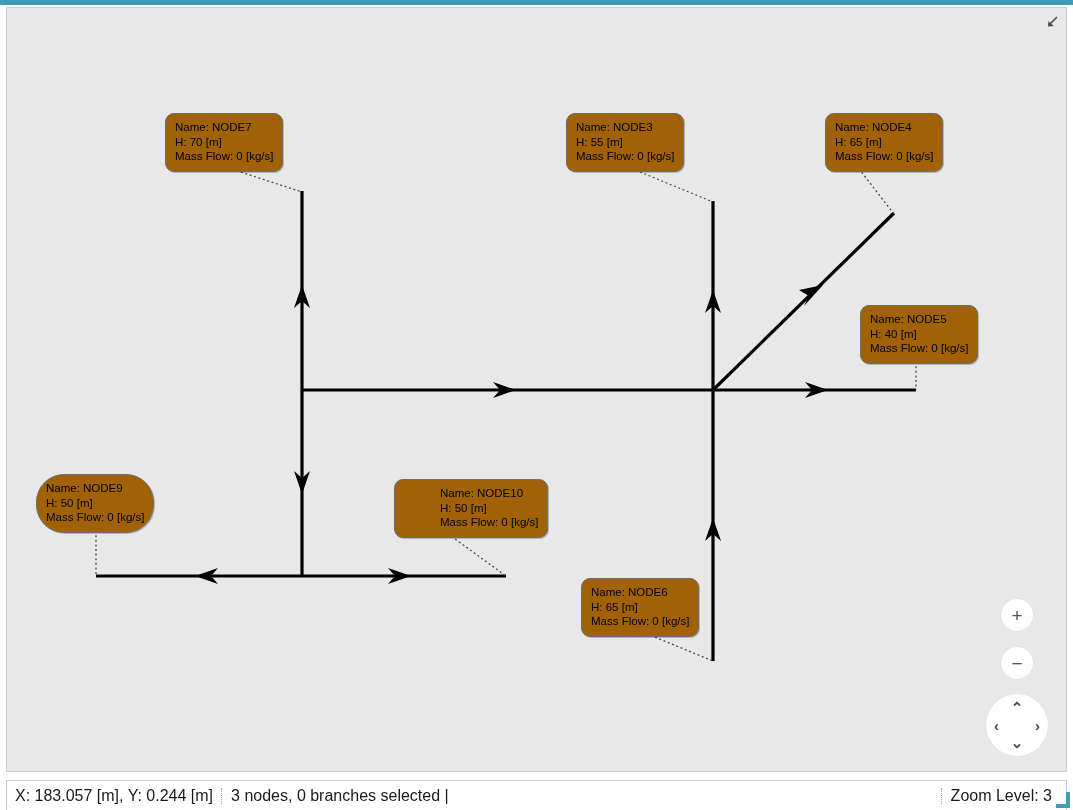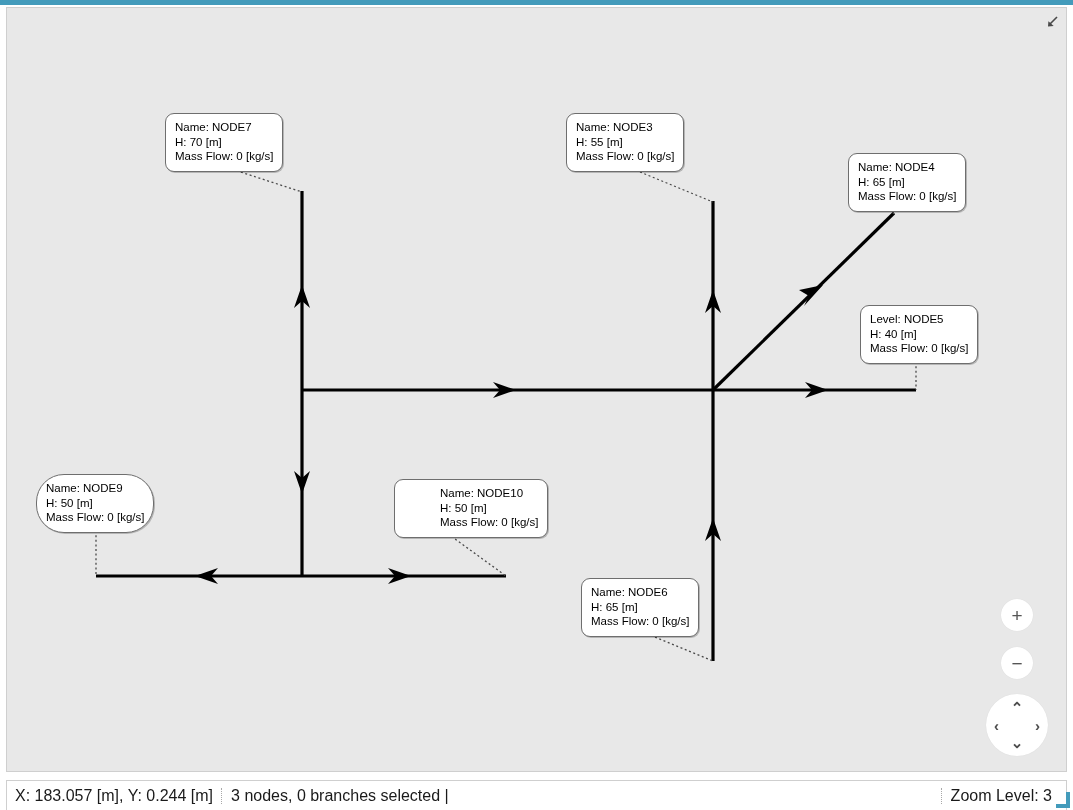--- a/index.html
+++ b/index.html
@@ -54,21 +54,21 @@
     align-items: center;
     justify-content: center;
     cursor: pointer;
     background: #e8e8e8;
   }
   #collapse-btn svg { display: block; }
 
   
   .node-label {
     position: absolute;
-    background: #ffffff;
+    background: #a16207;
     border: 1px solid #6e6e6e;
     border-radius: 9px;
     box-sizing: border-box;
     padding: 6px 9px 7px 9px;
     font-size: 11.5px;
     line-height: 14.6px;
     color: #000000;
     white-space: nowrap;
     box-shadow: 1px 1px 0 rgba(0,0,0,0.22);
   }
@@ -216,28 +216,28 @@
       <span class="lbl-line">H: 70 [m]</span>
       <span class="lbl-line">Mass Flow: 0 [kg/s]</span>
     </div>
 
     <div class="node-label" style="left:559px; top:105px;">
       <span class="lbl-line">Name: NODE3</span>
       <span class="lbl-line">H: 55 [m]</span>
       <span class="lbl-line">Mass Flow: 0 [kg/s]</span>
     </div>
 
-    <div class="node-label" style="left:841px; top:105px;margin-top:40px;">
+    <div class="node-label" style="left:818px; top:105px;">
       <span class="lbl-line">Name: NODE4</span>
       <span class="lbl-line">H: 65 [m]</span>
       <span class="lbl-line">Mass Flow: 0 [kg/s]</span>
     </div>
 
     <div class="node-label" style="left:853px; top:297px;">
-      <span class="lbl-line">Level: NODE5</span>
+      <span class="lbl-line">Name: NODE5</span>
       <span class="lbl-line">H: 40 [m]</span>
       <span class="lbl-line">Mass Flow: 0 [kg/s]</span>
     </div>
 
     <div class="node-label" style="left:29px; top:466px;border-radius:28px;">
       <span class="lbl-line">Name: NODE9</span>
       <span class="lbl-line">H: 50 [m]</span>
       <span class="lbl-line">Mass Flow: 0 [kg/s]</span>
     </div>
 

